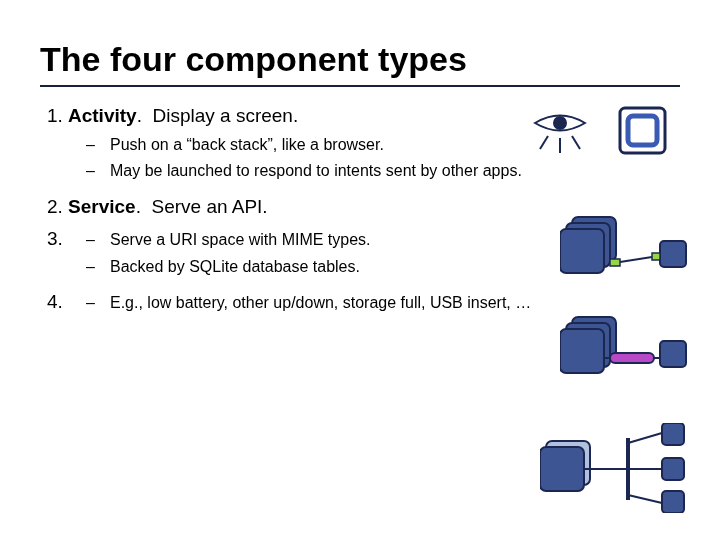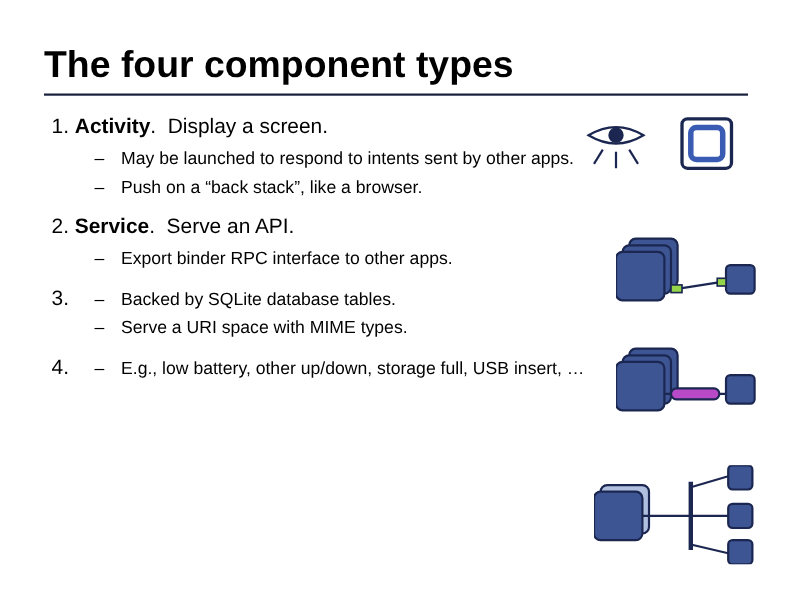--- a/index.html
+++ b/index.html
@@ -90,39 +90,36 @@
   <div class="content">
     <div class="text-col">
       <ol class="main">
 
         <li>
           <span class="head">
             <span class="term">Activity</span>.&nbsp;
             <span>Display a screen.</span>
           </span>
           <ul class="sub">
+            <li>Push on a “back stack”, like a browser.</li>
             <li>May be launched to respond to intents sent by other apps.</li>
-            <li>Push on a “back stack”, like a browser.</li>
           </ul>
         </li>
 
         <li>
           <span class="head">
             <span class="term">Service</span>.&nbsp;
             <span>Serve an API.</span>
           </span>
-          <ul class="sub">
-            <li>Export binder RPC interface to other apps.</li>
-          </ul>
         </li>
 
         <li>
           <ul class="sub">
+            <li>Serve a URI space with MIME types.</li>
             <li>Backed by SQLite database tables.</li>
-            <li>Serve a URI space with MIME types.</li>
           </ul>
         </li>
 
         <li>
           <ul class="sub">
             <li>E.g., low battery, other up/down, storage full, USB insert, …</li>
           </ul>
         </li>
 
       </ol>

